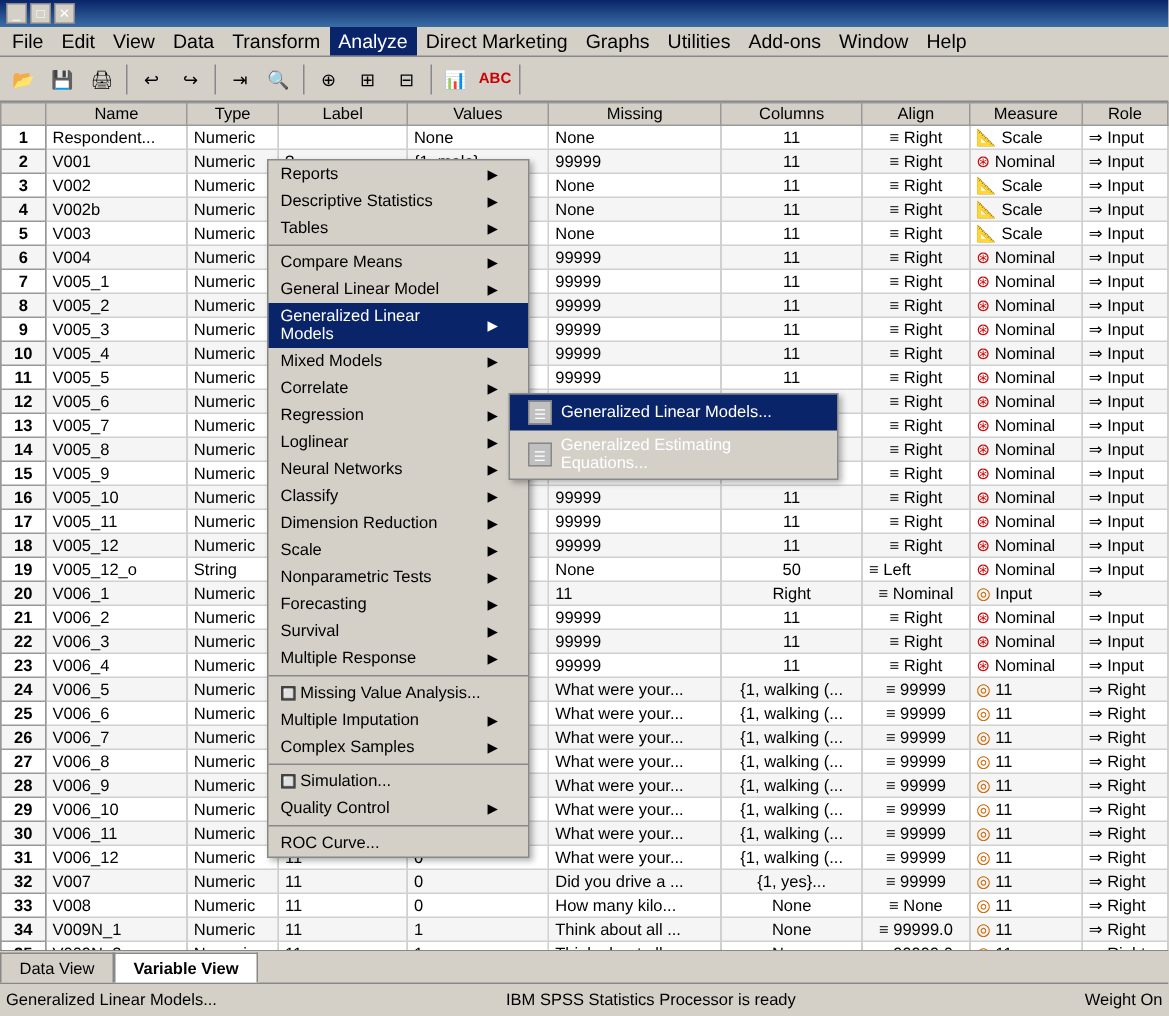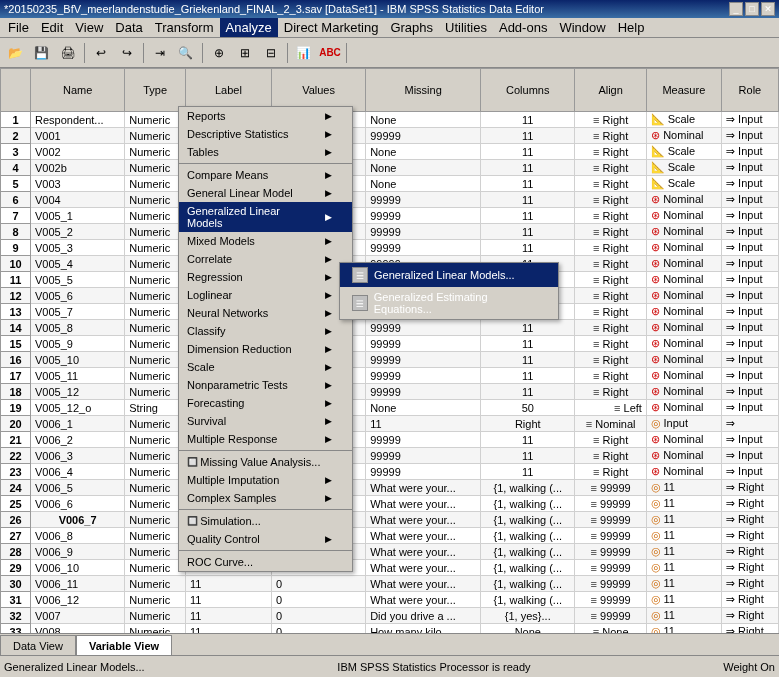--- a/index.html
+++ b/index.html
@@ -64,21 +64,21 @@
       position: relative;
     }
     table {
       border-collapse: collapse;
       font-size: 11px;
       width: 100%;
     }
     th {
       background: #d4d0c8;
       border: 1px solid #999;
-      padding: 15px 4px;
+      padding: 1px 4px;
       text-align: center;
       font-weight: normal;
       white-space: nowrap;
       min-width: 30px;
     }
     td {
       border: 1px solid #d0d0d0;
       padding: 1px 4px;
       white-space: nowrap;
       overflow: hidden;
@@ -175,21 +175,20 @@
       border: 1px solid #888;
       font-size: 9px;
       text-align: center;
       line-height: 16px;
     }
   </style>
 </head>
 <body>
 
 <div class="title-bar">
-  <span>*20150235_BfV_meerlandenstudie_Griekenland_FINAL_2_3.sav [DataSet1] - IBM SPSS Statistics Data Editor</span>
   <div class="title-bar-buttons">
     <div class="title-btn">_</div>
     <div class="title-btn">□</div>
     <div class="title-btn">✕</div>
   </div>
 </div>
 
 <div class="menu-bar">
   <div class="menu-item">File</div>
   <div class="menu-item">Edit</div>
@@ -604,21 +603,21 @@
     </td>
   </tr>
           <tr>
     <td class="row-num">19</td>
     <td style="font-weight:normal;">V005_12_o</td>
     <td>String</td>
     <td style="max-width:80px; overflow:hidden;">he last ...</td>
     <td style="max-width:90px; overflow:hidden;">None</td>
     <td>None</td>
     <td style="text-align:center;">50</td>
-    <td style="text-align:right;">
+    <td style="text-align:left;">
       <span style="color:#333;">≡</span> Left
     </td>
     <td>
       <span style="color: #cc0000;">
         ⊛
       </span> Nominal
     </td>
     <td>
       <span>⇒</span> Input
     </td>
@@ -738,21 +737,21 @@
       <span style="color: #cc6600;">
         ◎
       </span> 11
     </td>
     <td>
       <span>⇒</span> Right
     </td>
   </tr>
           <tr>
     <td class="row-num">26</td>
-    <td style="font-weight:bold;text-align:center;">V006_7</td>
+    <td style="font-weight:normal;">V006_7</td>
     <td>Numeric</td>
     <td style="max-width:80px; overflow:hidden;">11</td>
     <td style="max-width:90px; overflow:hidden;">0</td>
     <td>What were your...</td>
     <td style="text-align:center;">{1, walking (...</td>
     <td style="text-align:center;">
       <span style="color:#333;">≡</span> 99999
     </td>
     <td>
       <span style="color: #cc6600;">

